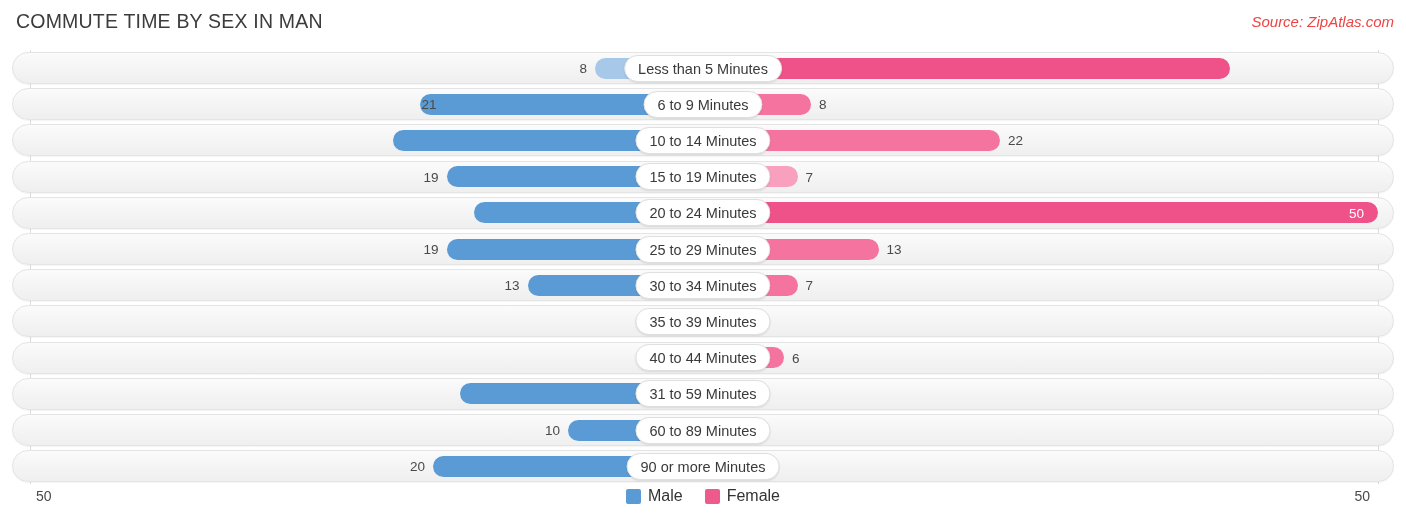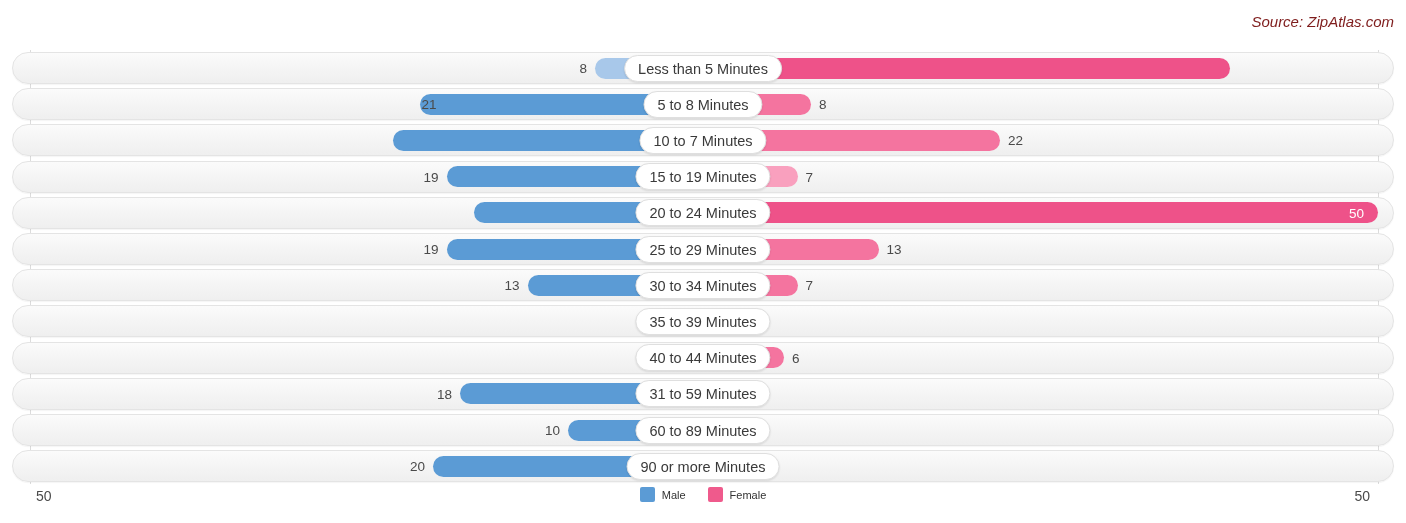--- a/index.html
+++ b/index.html
@@ -26,21 +26,21 @@
     font-weight: 400;
     color: #3c3c3c;
     letter-spacing: .2px;
     white-space: nowrap;
   }
   .source {
     position: absolute;
     right: 12px; top: 13px;
     font-size: 15px;
     font-style: italic;
-    color: #7f1d1d;
+    color: #ef4444;
     white-space: nowrap;
     text-align: right;
   }
 
   
   .plot {
     position: absolute;
     left: 0; top: 50px;
     width: 1406px;
     height: 434px;
@@ -138,62 +138,63 @@
     top: 3px;
     display: flex;
     justify-content: center;
     align-items: center;
     gap: 22px;
   }
   .legend-item {
     display: flex;
     align-items: center;
     gap: 7px;
-    font-size: 11px;
+    font-size: 16px;
     color: #333;
   }
   .swatch {
     width: 15px; height: 15px;
     border-radius: 2px;
     display: inline-block;
   }
 </style>
 </head>
 <body>
 
 <div id="root">
 
+  <div class="title">COMMUTE TIME BY SEX IN MAN</div>
   <div class="source">Source: ZipAtlas.com</div>
 
   <div class="plot" id="plot">
     <div class="axis-line left"></div>
     <div class="axis-line right"></div>
   <div class="row" style="top: 0px;">
         <div class="track"></div>
         <div class="bar male" style="width: 108px; background: rgb(168, 200, 234);"></div>
         <div class="bar female" style="width: 526.5px; background: rgb(238, 82, 137);"></div>
         <div class="val out-left" style="left: 0px; width: 587px;">8</div>
         <div class="val inside" style="left: 703px; width: 512.5px; text-align: left;">39</div>
         <div class="pill">Less than 5 Minutes</div>
       </div>
       <div class="row" style="top: 36.2px;">
         <div class="track"></div>
         <div class="bar male" style="width: 283.5px; background: rgb(91, 155, 213);"></div>
         <div class="bar female" style="width: 108px; background: rgb(244, 116, 159);"></div>
         <div class="val out-left" style="left: 0px; width: 411.5px; margin-left: 25px;">21</div>
         <div class="val out-right" style="left: 819px;">8</div>
-        <div class="pill">5 to 8 Minutes</div>
+        <div class="pill">6 to 9 Minutes</div>
       </div>
       <div class="row" style="top: 72.4px;">
         <div class="track"></div>
         <div class="bar male" style="width: 310.5px; background: rgb(91, 155, 213);"></div>
         <div class="bar female" style="width: 297px; background: rgb(244, 116, 159);"></div>
         <div class="val out-left" style="left: 0px; width: 384.5px; margin-top: 28px;">23</div>
         <div class="val out-right" style="left: 1008px;">22</div>
-        <div class="pill">10 to 7 Minutes</div>
+        <div class="pill">10 to 14 Minutes</div>
       </div>
       <div class="row" style="top: 108.6px;">
         <div class="track"></div>
         <div class="bar male" style="width: 256.5px; background: rgb(91, 155, 213);"></div>
         <div class="bar female" style="width: 94.5px; background: rgb(249, 160, 190);"></div>
         <div class="val out-left" style="left: 0px; width: 438.5px;">19</div>
         <div class="val out-right" style="left: 805.5px;">7</div>
         <div class="pill">15 to 19 Minutes</div>
       </div>
       <div class="row" style="top: 144.8px;">
@@ -232,21 +233,20 @@
         <div class="bar male" style="width: 48px; background: rgb(168, 200, 234);"></div>
         <div class="bar female" style="width: 81px; background: rgb(244, 116, 159);"></div>
         <div class="val out-left" style="left: 0px; width: 647px;">0</div>
         <div class="val out-right" style="left: 792px;">6</div>
         <div class="pill">40 to 44 Minutes</div>
       </div>
       <div class="row" style="top: 325.8px;">
         <div class="track"></div>
         <div class="bar male" style="width: 243px; background: rgb(91, 155, 213);"></div>
         <div class="bar female" style="width: 48px; background: rgb(244, 116, 159);"></div>
-        <div class="val out-left" style="left: 0px; width: 452px;">18</div>
         <div class="val out-right" style="left: 759px;">1</div>
         <div class="pill">31 to 59 Minutes</div>
       </div>
       <div class="row" style="top: 362px;">
         <div class="track"></div>
         <div class="bar male" style="width: 135px; background: rgb(91, 155, 213);"></div>
         <div class="bar female" style="width: 48px; background: rgb(244, 116, 159);"></div>
         <div class="val out-left" style="left: 0px; width: 560px;">10</div>
         <div class="val out-right" style="left: 759px;">2</div>
         <div class="pill">60 to 89 Minutes</div>

